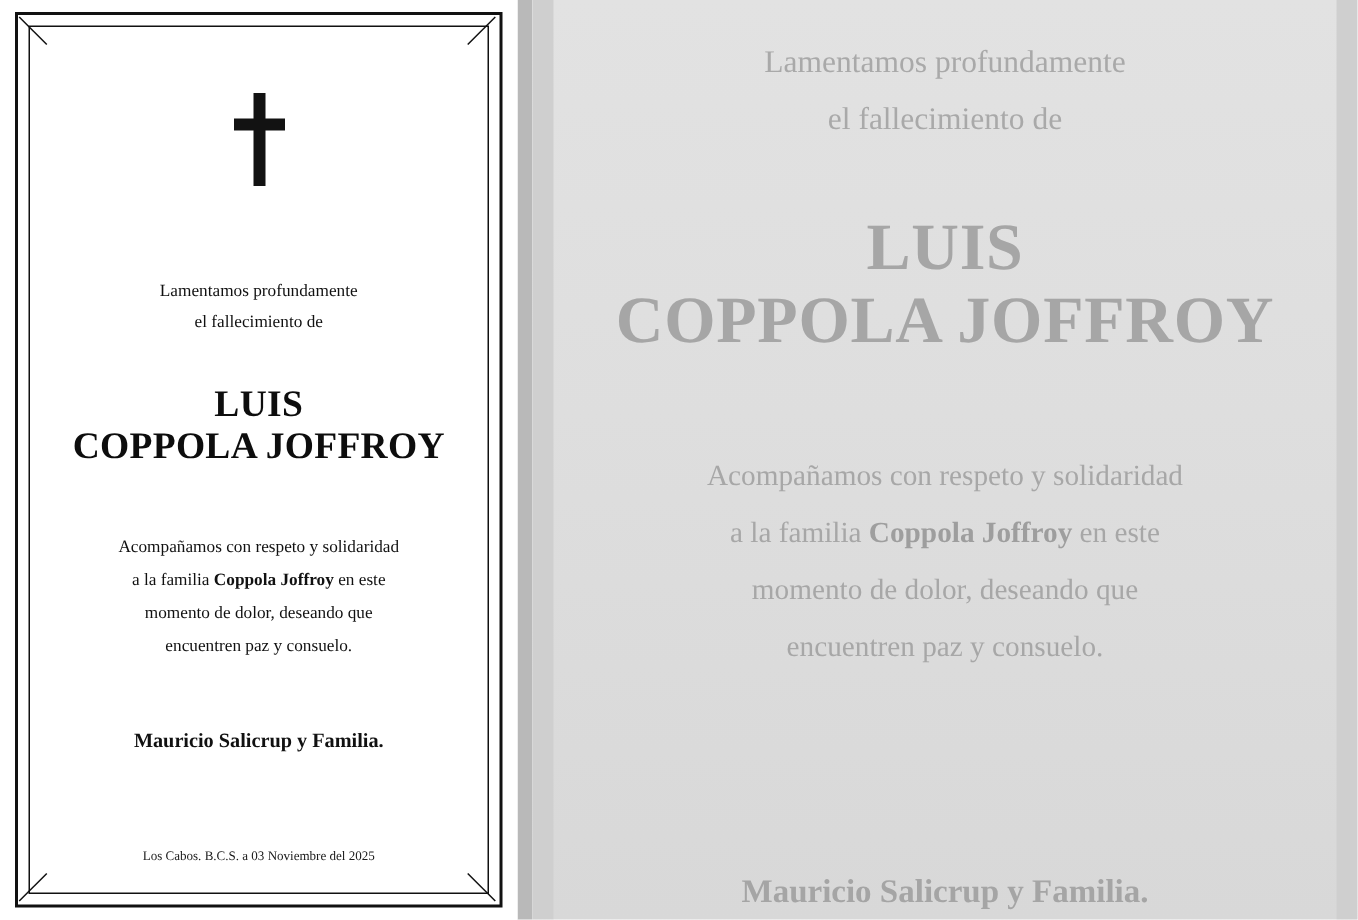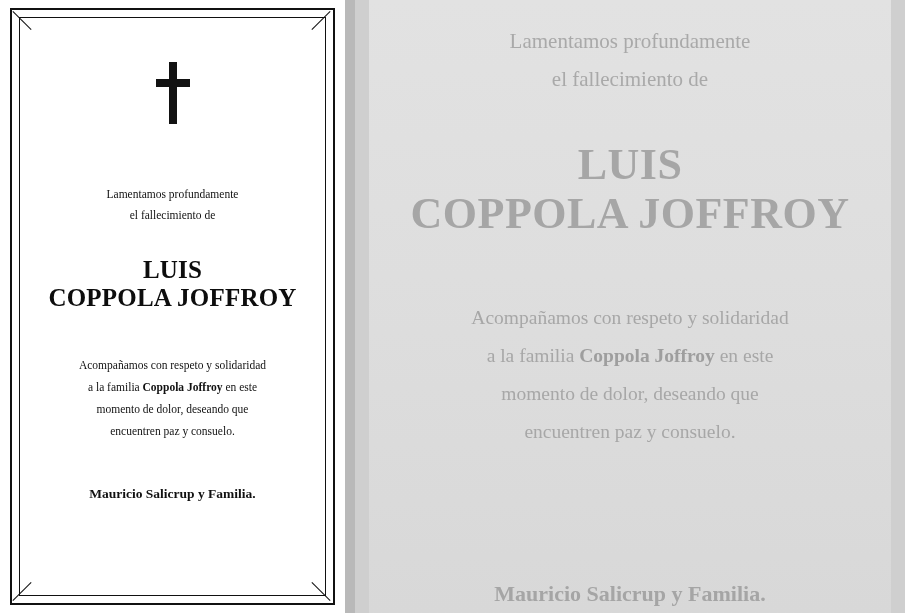--- a/index.html
+++ b/index.html
@@ -260,20 +260,21 @@
           <div>Acompañamos con respeto y solidaridad</div>
           <div>
             <span>a la familia </span><b>Coppola Joffroy</b><span> en este</span>
           </div>
           <div>momento de dolor, deseando que</div>
           <div>encuentren paz y consuelo.</div>
         </div>
 
         <div class="signature">Mauricio Salicrup y Familia.</div>
 
+        <div class="place-date">Los Cabos. B.C.S. a 03 Noviembre del 2025</div>
       </div>
     </div>
   </div>
 
   <div class="divider"></div>
 
   <div class="right-panel">
     <div class="right-edge-l"></div>
     <div class="right-edge-r"></div>
 

